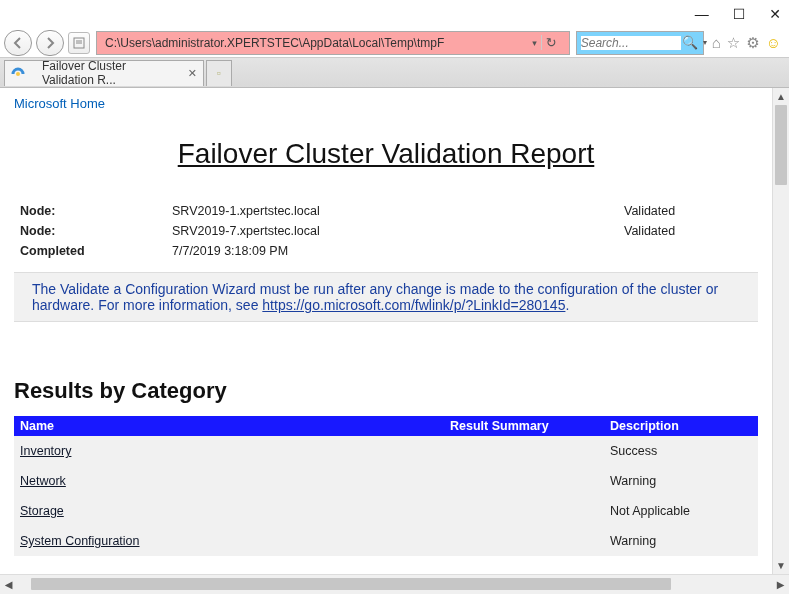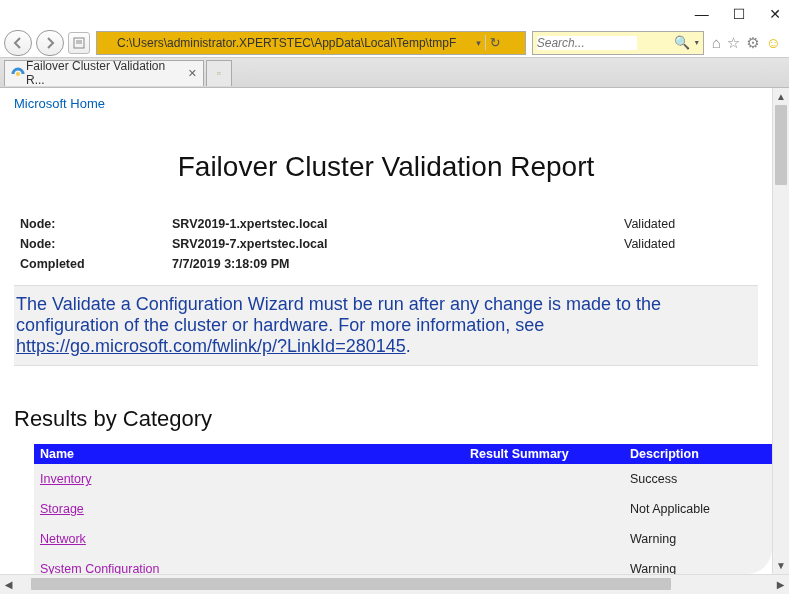--- a/index.html
+++ b/index.html
@@ -42,35 +42,35 @@
     .navbtn.globe {
       border-radius: 3px;
       width: 22px; height: 22px;
       font-size: 12px;
       border-color: #bbb;
     }
     .addressbar {
       flex: 1;
       height: 24px;
       border: 1px solid #aaa;
-      background: #eab308;
-      display: flex;
-      align-items: center;
-      padding: 0 20px;
+      background: #fca5a5;
+      display: flex;
+      align-items: center;
+      padding: 0 8px;
       font-size: 12px;
       color: #333;
       margin: 0 2px;
       justify-content: space-between;
     }
     .addressbar .refresh { color: #555; font-size: 13px; padding: 0 4px; border-left: 1px solid #ccc; }
     .searchbar {
-      width: 172px;
+      width: 128px;
       height: 24px;
       border: 1px solid #aaa;
-      background: #fef9c3;
+      background: #7dd3fc;
       display: flex;
       align-items: center;
       padding: 0 4px;
       justify-content: space-between;
     }
     .searchbar input {
       border: none; outline: none;
       font-size: 12px; color: #666;
       width: 100px;
       font-style: italic;
@@ -91,21 +91,21 @@
       border-bottom: 1px solid #bbb;
     }
     .tab {
       height: 26px;
       background: #f4f4f4;
       border: 1px solid #aaa;
       border-bottom: none;
       display: flex;
       align-items: center;
       padding: 0 6px;
-      gap: 1px;
+      gap: 17px;
       font-size: 12px;
       color: #333;
       max-width: 200px;
     }
     .tab .favicon { width:14px; height:14px; }
     .tab .favicon svg { width:14px; height:14px; }
     .tab .close { color:#666; font-size:11px; }
     .tab.new { width: 26px; justify-content: center; padding:0; background:#e8e8e8;}
     .tab.new .doc { font-size:12px; color:#bb8; }
 
@@ -131,52 +131,53 @@
     .vscroll .arrow { height:17px; display:flex; align-items:center; justify-content:center; color:#555; font-size:10px; background:#f0f0f0;}
     .vscroll .thumb { position:absolute; top:17px; left:2px; right:2px; height:80px; background:#c6c6c6; border-radius:1px; }
     .vscroll .arrow.down { position:absolute; bottom:0; width:100%; }
 
     .mslink { color:#005fb8; text-decoration:none; font-size:13px; }
 
     h1.report-title {
       text-align: center;
       font-weight: 400;
       font-size: 28px;
-      margin: 40px 0 30px;
+      margin: 27px 0 30px;
       color: #111;
+      text-decoration: underline;
     }
     .info-table { width: 100%; font-size: 12.5px; color:#222; }
     .info-table td { padding: 2px 4px; vertical-align: top; }
     .info-table td.label { font-weight: 700; width: 150px; }
-    .info-table td.val { width: 450px; font-weight: bold; }
+    .info-table td.val { width: 450px; }
     .info-table td.status {}
 
     .notice {
       margin-top: 10px;
       background: #f1f1f1;
       border-top: 1px solid #ddd;
       border-bottom: 1px solid #ddd;
-      padding: 8px 2px;
-      font-size: 18px;
+      padding: 8px 18px;
+      font-size: 14px;
       color: #1a3f9e;
     }
     .notice a { color:#1a3f9e; text-decoration: underline; }
 
-    h2.section { font-size: 22px; font-weight:400; margin: 40px 0 12px; color:#111; }
-
-    .results { width: 100%; border-collapse: collapse; font-size: 12.5px; margin-left: 20px; }
+    h2.section { font-size: 22px; font-weight:700; margin: 56px 0 12px; color:#111; }
+
+    .results { width: 100%; border-collapse: collapse; font-size: 12.5px; }
     .results thead th {
       background: #1818ff;
       color: #fff;
       text-align: left;
       font-weight: 700;
       padding: 3px 6px;
     }
     .results tbody td { padding: 8px 6px; background: #f1f1f1; }
-    .results tbody td a { color:#a21caf; text-decoration: underline; }
+    .results tbody td a { color:#0f172a; text-decoration: underline; }
     .results tbody td.name { width: 430px; }
     .results tbody td.summ { width: 160px; }
 
     .hscroll {
       height: 20px;
       background: #f0f0f0;
       border-top: 1px solid #ddd;
       display: flex;
       align-items:center;
       justify-content: space-between;
@@ -291,28 +292,28 @@
           <th>Description</th>
         </tr>
       </thead>
       <tbody>
         <tr>
           <td class="name"><a href="#">Inventory</a></td>
           <td class="summ"></td>
           <td>Success</td>
         </tr>
         <tr>
+          <td class="name"><a href="#">Network</a></td>
+          <td class="summ"></td>
+          <td>Warning</td>
+        </tr>
+        <tr>
           <td class="name"><a href="#">Storage</a></td>
           <td class="summ"></td>
           <td>Not Applicable</td>
-        </tr>
-        <tr>
-          <td class="name"><a href="#">Network</a></td>
-          <td class="summ"></td>
-          <td>Warning</td>
         </tr>
         <tr>
           <td class="name"><a href="#">System Configuration</a></td>
           <td class="summ"></td>
           <td>Warning</td>
         </tr>
       </tbody>
     </table>
   </div>
 

